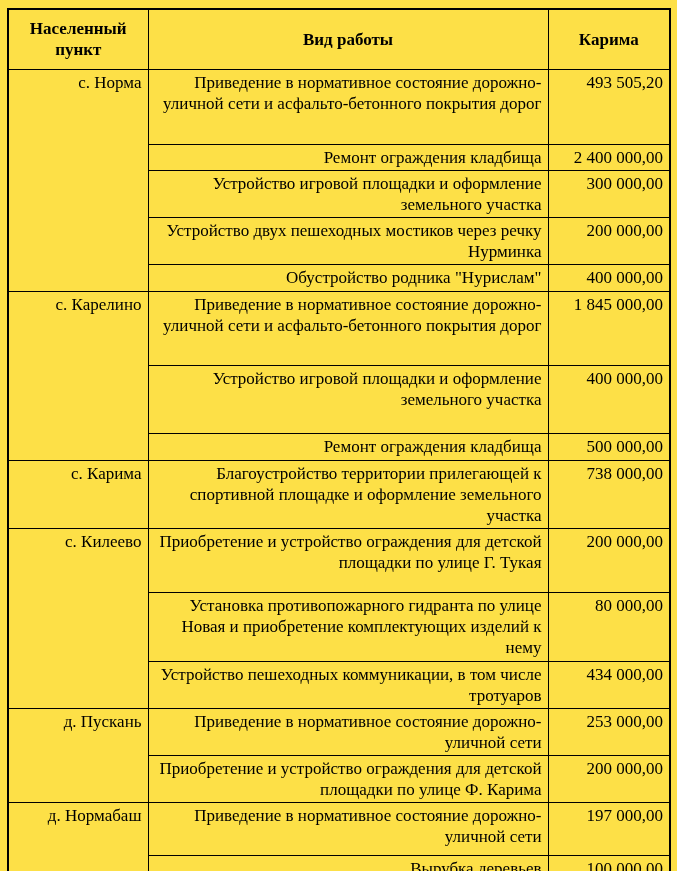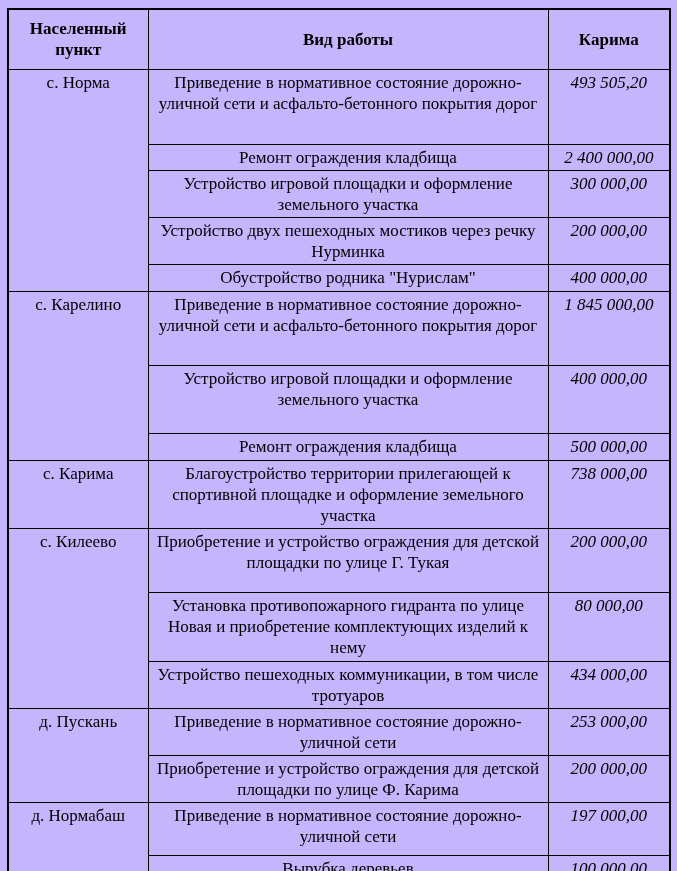--- a/index.html
+++ b/index.html
@@ -8,50 +8,50 @@
     background: #ffffff;
     width: 677px;
     font-family: "Liberation Serif", "DejaVu Serif", serif;
     color: #000000;
   }
   .page {
     width: 677px;
     height: 871px;
     box-sizing: border-box;
     padding: 8px 7px;
-    background: #c4b5fd;
+    background: #fde047;
   }
   table.works {
     border-collapse: collapse;
     table-layout: fixed;
     width: 662px;
     border: 2px solid #000000;
     font-size: 17px;
     line-height: 21px;
   }
   table.works col.c-settlement { width: 140px; }
   table.works col.c-work { width: 400px; }
   table.works col.c-sum { width: 122px; }
   table.works th, table.works td {
     border: 1px solid #000000;
     padding: 2px 6px;
     vertical-align: top;
-    text-align: center;
+    text-align: right;
     overflow: hidden;
     box-sizing: border-box;
   }
   table.works thead th {
     font-weight: bold;
     text-align: center;
     vertical-align: middle;
     height: 60px;
     padding: 4px 6px;
   }
   td.settlement { vertical-align: top; }
-  td.sum { vertical-align: top; font-style: italic; }
+  td.sum { vertical-align: top; }
 </style>
 </head>
 <body>
 
 <div class="page">
   <table class="works">
     <colgroup>
       <col class="c-settlement">
       <col class="c-work">
       <col class="c-sum">

